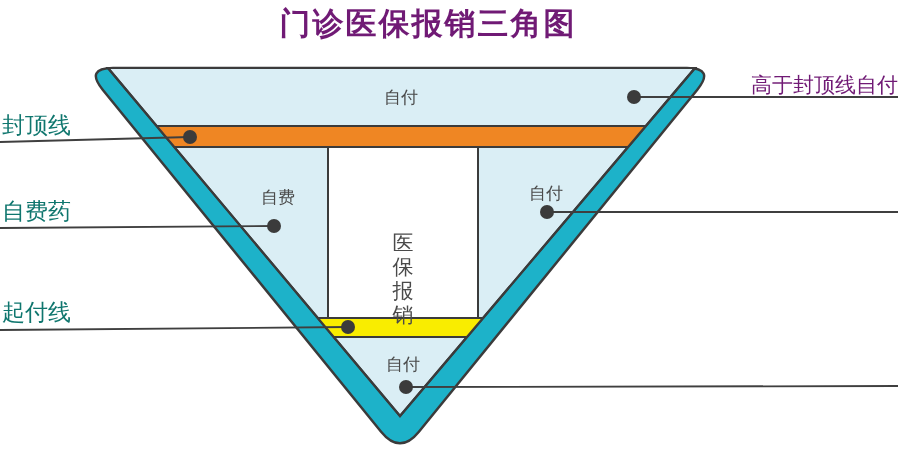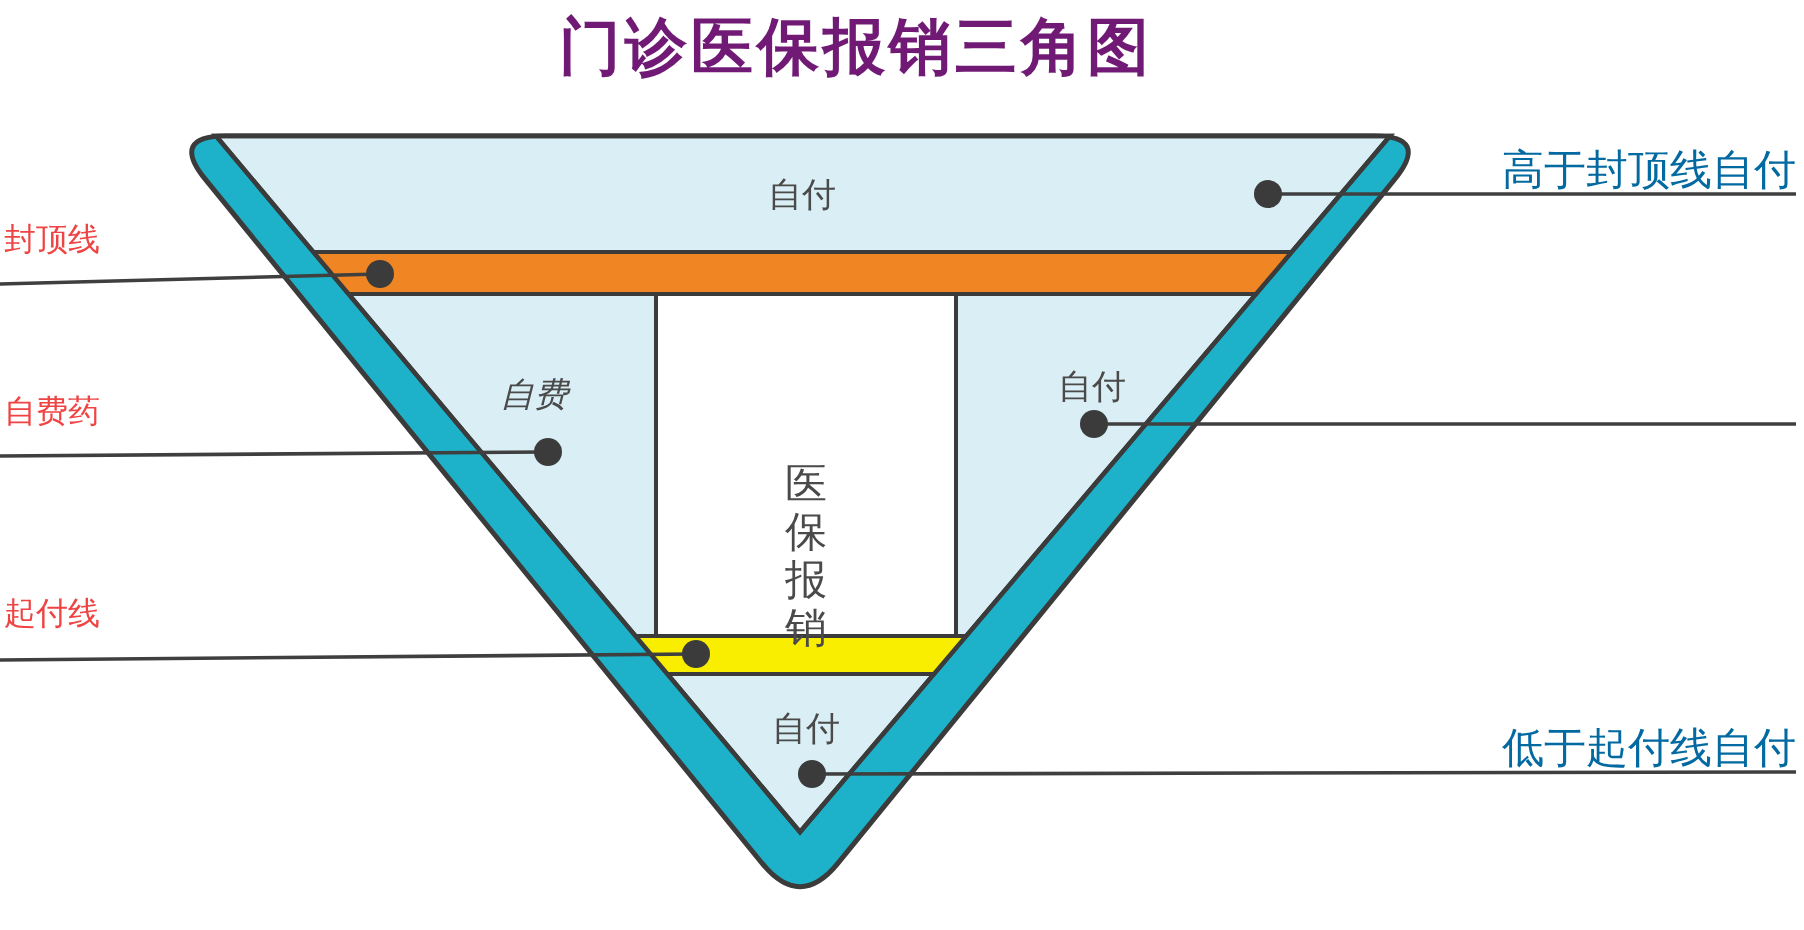--- a/index.html
+++ b/index.html
@@ -15,29 +15,29 @@
     position:absolute;
     left:254px;top:3px;width:348px;
     text-align:center;
     font-size:31px;font-weight:bold;
     letter-spacing:2px;
     color:#701a75;
     white-space:nowrap;
   }
   .side-label{
     position:absolute;
-    font-size:16px;
-    color:#ef4444;
+    font-size:23px;
+    color:#0f766e;
     white-space:nowrap;
   }
   .right-label{
     position:absolute;
     right:4px;
     font-size:21px;
-    color:#0369a1;
+    color:#701a75;
     text-align:left;
     white-space:nowrap;
   }
   .region-label{
     position:absolute;
     font-size:17px;
     color:#4a4a4a;
     text-align:center;
     white-space:nowrap;
   }
@@ -93,25 +93,24 @@
       <circle cx="348" cy="327" r="7"></circle>
       <circle cx="634" cy="97" r="7"></circle>
       <circle cx="547" cy="212" r="7"></circle>
       <circle cx="406" cy="387" r="7"></circle>
     </g>
   </svg>
 
   <div class="title">门诊医保报销三角图</div>
 
   <div class="region-label" style="left:371px;top:86px;width:60px;">自付</div>
-  <div class="region-label" style="left:237px;top:186px;width:60px;font-style:italic;">自费</div>
+  <div class="region-label" style="left:248px;top:186px;width:60px;">自费</div>
   <div class="region-label" style="left:516px;top:182px;width:60px;">自付</div>
   <div class="region-label" style="left:373px;top:353px;width:60px;">自付</div>
   <div class="center-label">医保报销</div>
 
   <div class="side-label" style="left:2px;top:110px;">封顶线</div>
   <div class="side-label" style="left:2px;top:196px;">自费药</div>
   <div class="side-label" style="left:2px;top:297px;">起付线</div>
 
   <div class="right-label" style="top:71px;">高于封顶线自付</div>
-  <div class="right-label" style="top:360px;">低于起付线自付</div>
 
 </div>
 
 </body></html>

